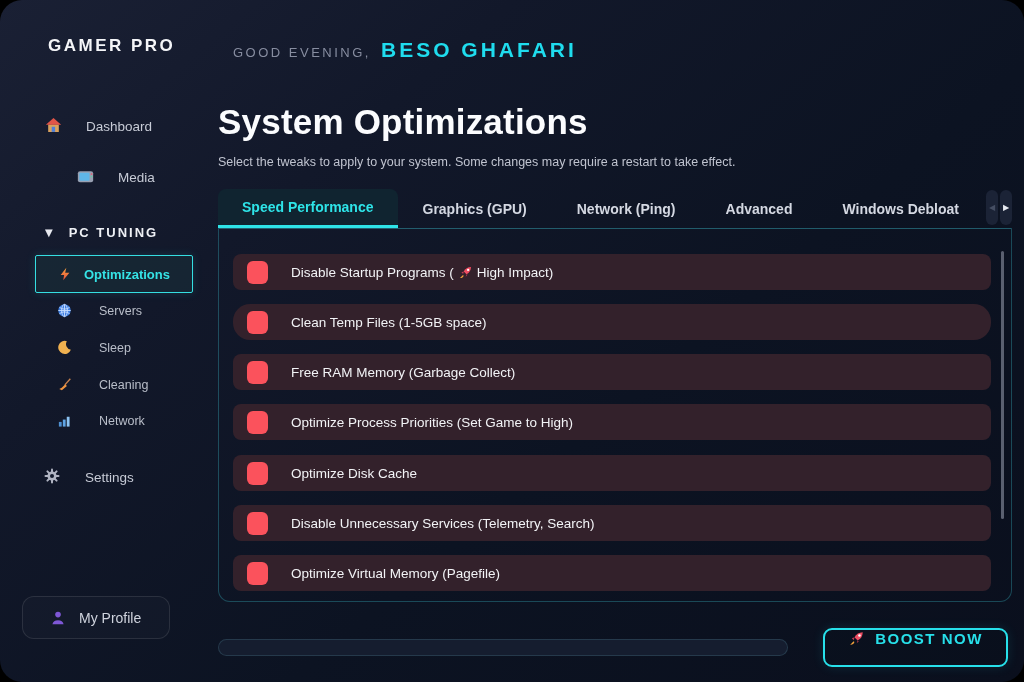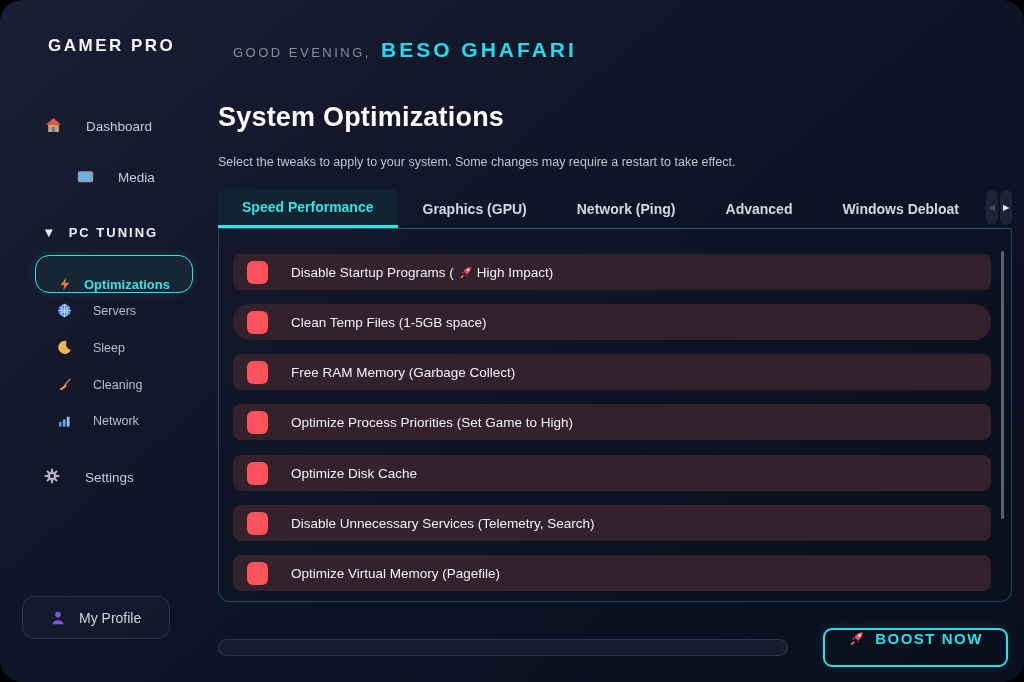--- a/index.html
+++ b/index.html
@@ -12,41 +12,41 @@
   
   .brand { position:absolute; left:48px; top:36px; color:#f4f5f8; font-size:17px; font-weight:bold; letter-spacing:2.5px; }
   .nav-item { position:absolute; display:flex; align-items:flex-end; gap:24px; color:#c7cbd6; font-size:13.5px; cursor:pointer; }
   .nav-item .ic { width:17px; height:17px; display:inline-flex; }
   .nav-dashboard { left:45px; top:117px; }
   .nav-media     { left:45px; top:168px;padding-left:32px; }
   .section-head  { position:absolute; left:45px; top:225px; display:flex; align-items:center; gap:14px;
                    color:#eef0f5; font-size:13px; font-weight:bold; letter-spacing:2px; cursor:pointer; }
   .section-head .tri { font-size:10px; color:#e8eaf0; font-family:"DejaVu Sans",sans-serif; }
   .active-pill { position:absolute; left:35px; top:255px; width:158px; height:38px;
-                 border:1.5px solid #35dfe2; border-radius:14px; background:rgba(26,50,58,.55);
-                 display:flex; align-items:flex-end; gap:12px; padding-left:22px;
+                 border:1.5px solid #35dfe2; border-radius:2px; background:rgba(26,50,58,.55);
+                 display:flex; align-items:center; gap:12px; padding-left:22px;
                  color:#35e3e6; font-size:13px; font-weight:bold; cursor:pointer;
                  box-shadow:0 0 10px rgba(53,223,226,.15); }
-  .sub-item { position:absolute; display:flex; align-items:center; gap:21px; color:#b9bec9; font-size:12.5px; cursor:pointer; }
+  .sub-item { position:absolute; display:flex; align-items:center; gap:27px; color:#b9bec9; font-size:12.5px; cursor:pointer; }
   .sub-item .ic { width:15px; height:15px; display:inline-flex; }
   .sub-servers  { left:57px; top:303px; }
   .sub-sleep    { left:57px; top:340px; }
   .sub-cleaning { left:57px; top:377px; }
   .sub-network  { left:57px; top:413px; }
   .nav-settings { left:44px; top:468px; }
   .profile-btn { position:absolute; left:22px; top:596px; width:148px; height:43px;
                  border:1px solid rgba(255,255,255,.10); border-radius:12px; background:rgba(255,255,255,.02);
                  display:flex; align-items:center; gap:13px; padding-left:27px;
                  color:#cfd3dd; font-size:14px; cursor:pointer; }
   
   .greeting { position:absolute; left:233px; top:38px; display:flex; align-items:baseline; gap:10px; }
   .greet-label { color:#878da0; font-size:13px; letter-spacing:2.5px; }
   .greet-name  { color:#1fdcee; font-size:21px; font-weight:bold; letter-spacing:3px; }
   
-  .page-title { position:absolute; left:218px; top:102px; color:#fbfcfe; font-size:27px; font-weight:bold; letter-spacing:.2px; }
+  .page-title { position:absolute; left:218px; top:102px; color:#fbfcfe; font-size:35px; font-weight:bold; letter-spacing:.2px; }
   .subtitle   { position:absolute; left:218px; top:155px; color:#c0c4d0; font-size:12.5px; }
   .tabbar { position:absolute; left:218px; top:189px; width:772px; height:39px; display:flex; overflow:hidden; }
   .tab { flex:0 0 auto; display:flex; align-items:center; padding:0 25px; color:#d4d8e2;
          font-size:14px; font-weight:bold; white-space:nowrap; cursor:pointer; }
   .tab.active { background:#102430; color:#2ee4e8; border-bottom:3px solid #2ee4e8;
                 border-radius:8px 8px 0 0; padding:0 24px; }
   .tab-scroll { position:absolute; top:190px; width:12px; height:35px; background:#1b2336; border-radius:6px;
                 display:flex; align-items:center; justify-content:center; font-size:8px; cursor:pointer;
                 font-family:"DejaVu Sans",sans-serif; }
   .tab-scroll-left  { left:986px; color:#454e63; }

